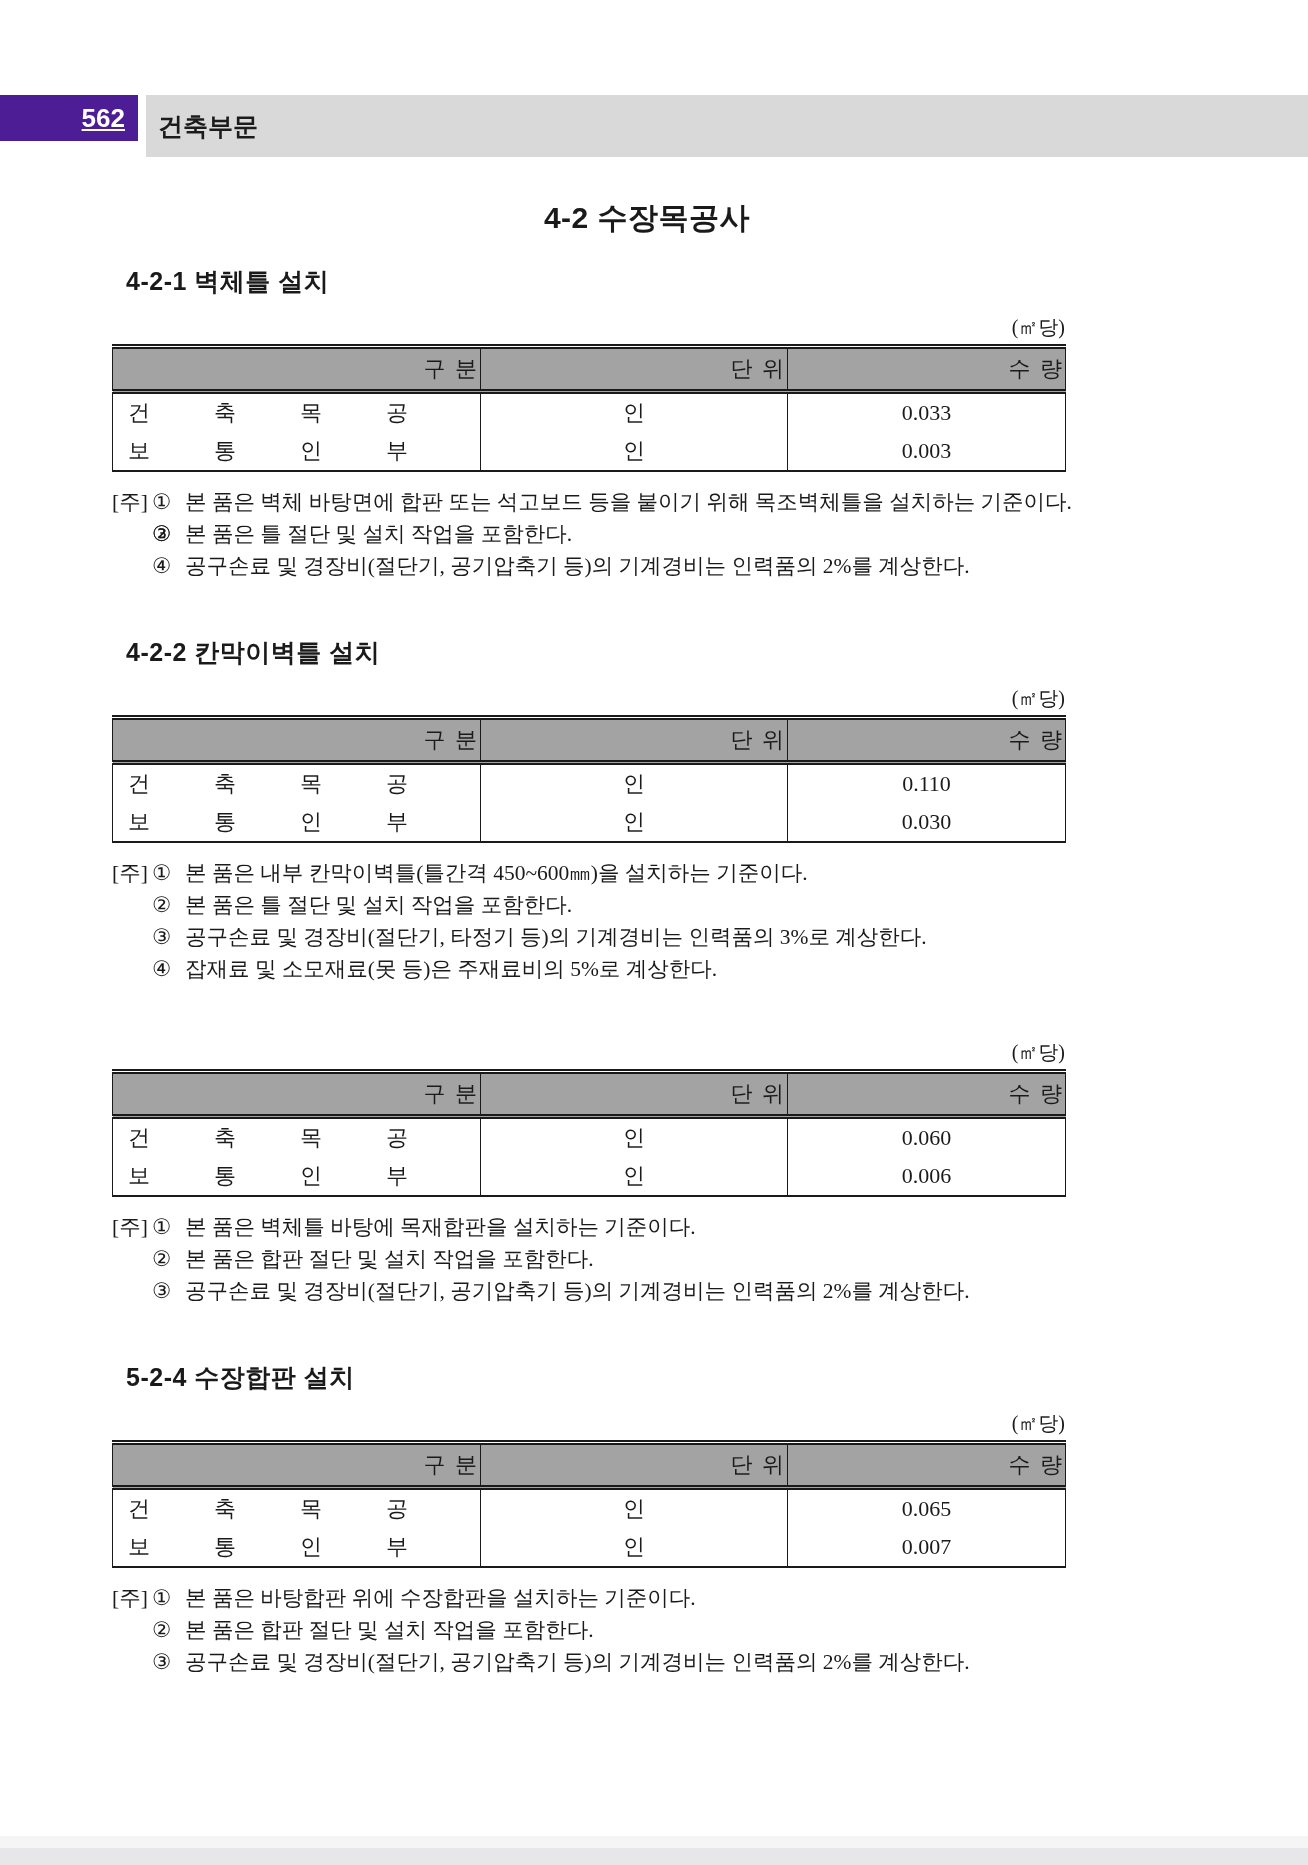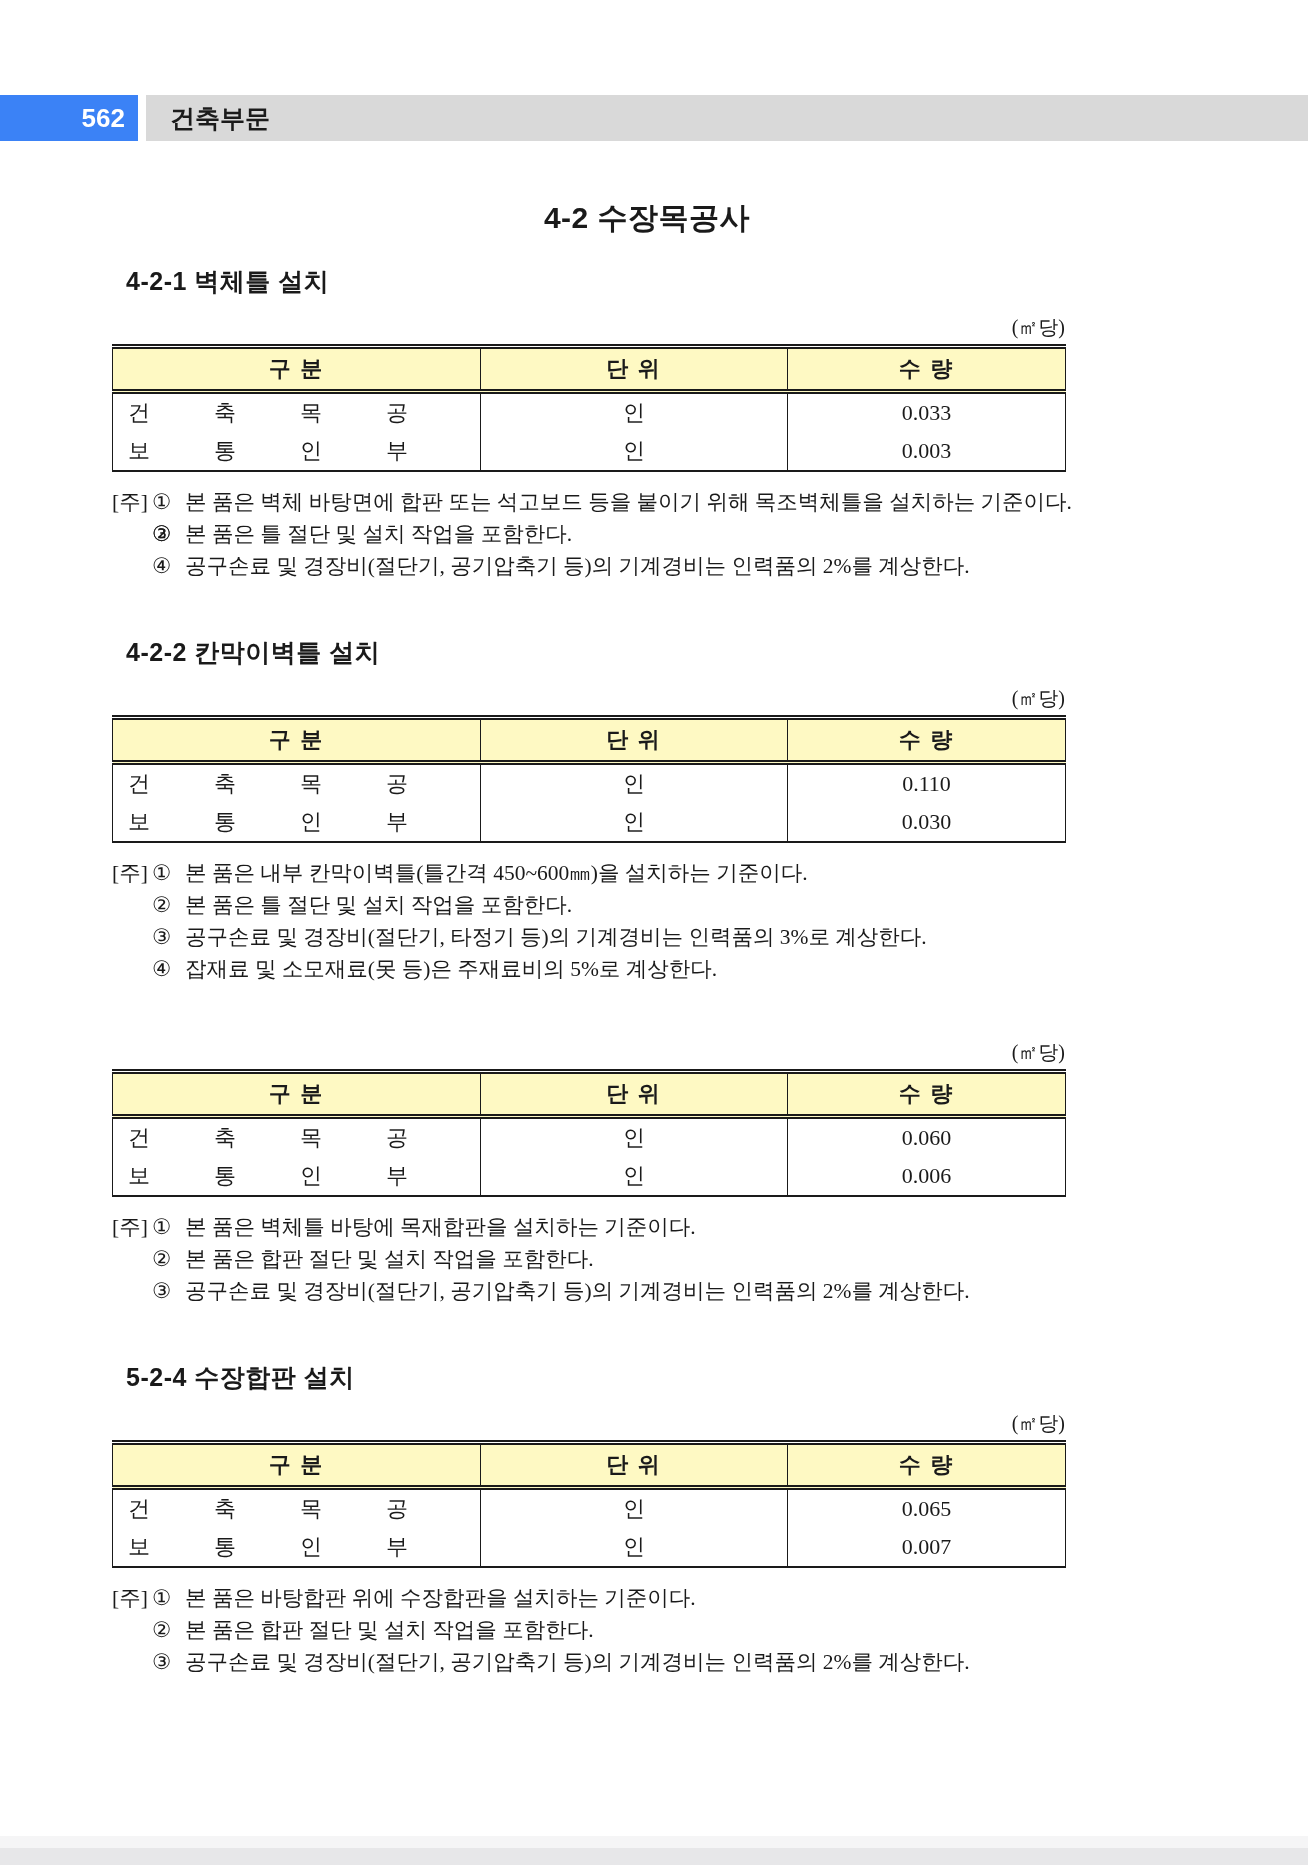--- a/index.html
+++ b/index.html
@@ -9,30 +9,30 @@
     font-family:"Liberation Serif", serif;
     color:#1a1a1a;
     position:relative;
     overflow:hidden;
   }
   .page { position:absolute; inset:0; }
 
   
   .runhead { position:absolute; top:95px; left:0; width:1308px; height:46px; display:flex; }
   .pagenum-box {
-    width:138px; height:46px; background:#3b82f6; color:#ffffff;
+    width:138px; height:46px; background:#4c1d95; color:#ffffff;
     font-family:"Liberation Sans", sans-serif; font-weight:bold; font-size:26px;
     display:flex; align-items:center; justify-content:flex-end;
-    padding-right:13px; box-sizing:border-box;
+    padding-right:13px; box-sizing:border-box;text-decoration:underline;
   }
   .runhead-gap { width:8px; height:46px; background:#ffffff; }
   .section-bar {
-    flex:1; height:46px; background:#d9d9d9; color:#1b1b1b;
+    flex:1; height:62px; background:#d9d9d9; color:#1b1b1b;
     font-family:"Liberation Sans", sans-serif; font-weight:bold; font-size:25px;
-    display:flex; align-items:center; padding-left:24px; box-sizing:border-box;
+    display:flex; align-items:center; padding-left:12px; box-sizing:border-box;
   }
 
   
   .content { position:absolute; left:112px; top:198px; width:1060px; }
   h1.doc-title {
     font-family:"Liberation Sans", sans-serif; font-weight:bold;
     font-size:30px; margin:0 0 26px 10px; letter-spacing:0.5px;text-align:center;
   }
   .sect { margin-bottom:54px; }
   h2.sect-title {
@@ -46,23 +46,23 @@
     border-top:5px double #1a1a1a;
     border-bottom:2.5px solid #1a1a1a;
     border-left:1.5px solid #1a1a1a;
     border-right:1.5px solid #1a1a1a;
     font-size:22px;
   }
   table.std col.c1 { width:368px; }
   table.std col.c2 { width:307px; }
   table.std col.c3 { width:278px; }
   table.std th {
-    background:#fef9c3; font-weight:bold; height:38px;
+    background:#a3a3a3; font-weight:normal; height:38px;
     border-bottom:5px double #1a1a1a; border-left:1px solid #1a1a1a;
-    text-align:center; letter-spacing:2px;
+    text-align:right; letter-spacing:2px;
   }
   table.std td { height:36px; border-left:1px solid #1a1a1a; text-align:center; }
   table.std th:first-child, table.std td:first-child { border-left:none; }
   td.c-cat { padding:0; }
   .spread {
     display:flex; justify-content:space-between;
     padding:0 72px 0 15px; box-sizing:border-box; width:100%;
   }
 
   .notes { margin-top:14px; font-size:21.5px; }

